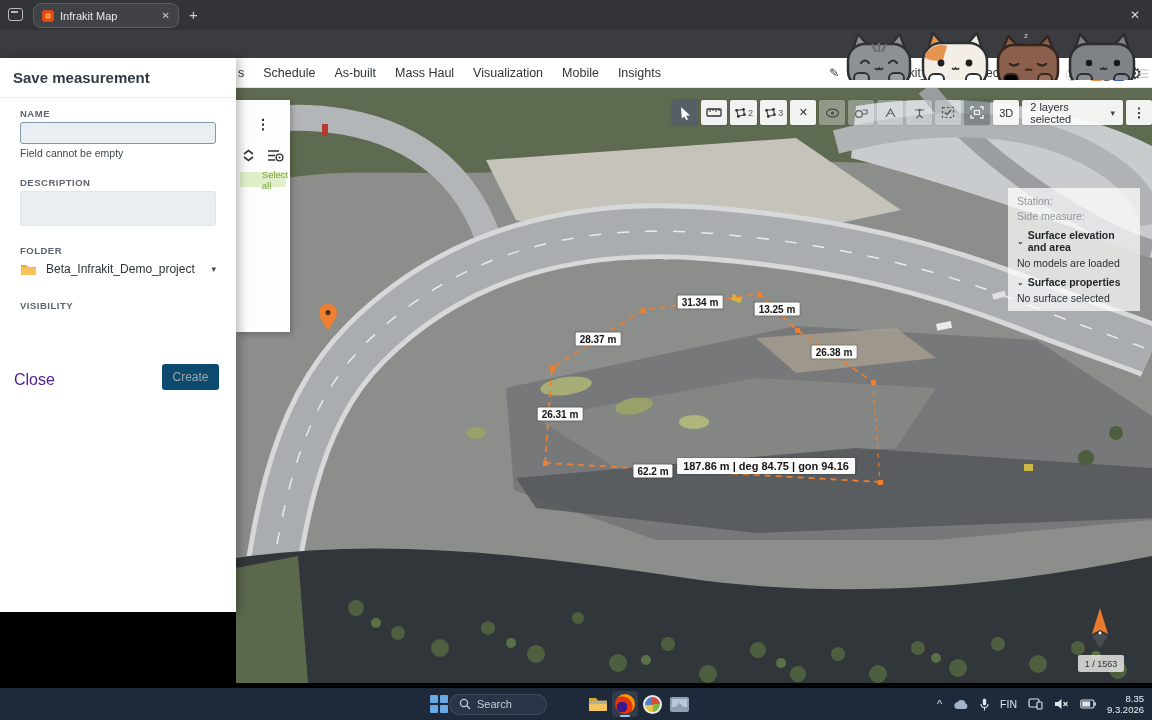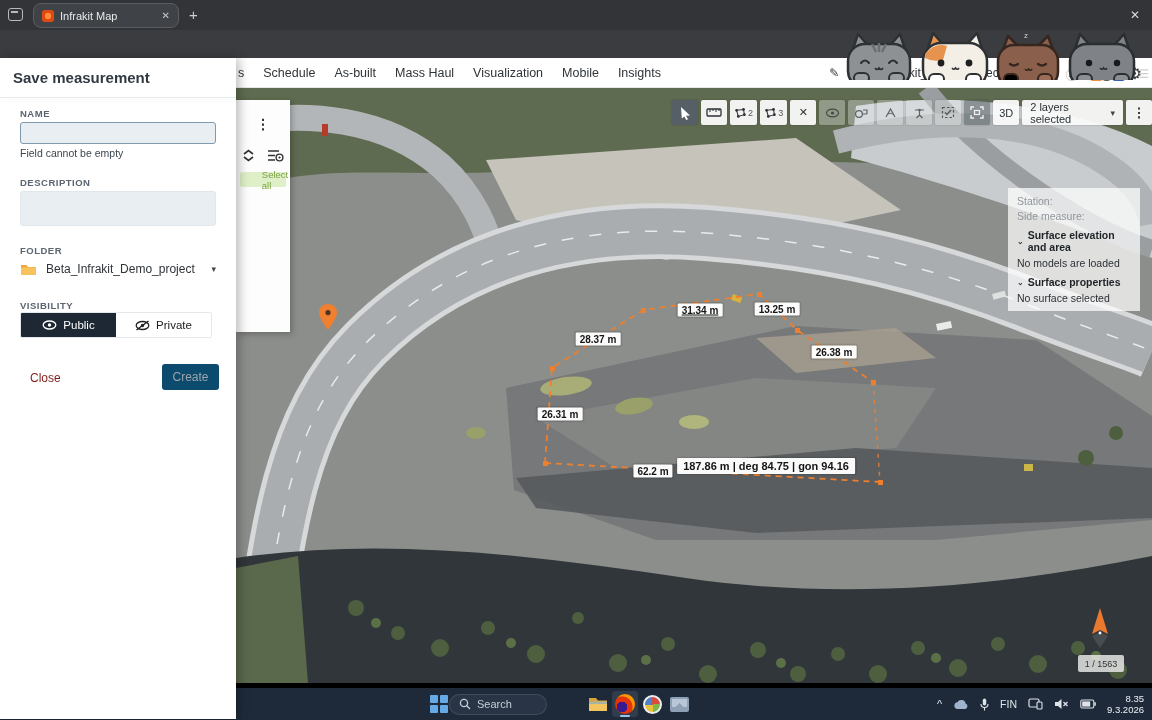--- a/index.html
+++ b/index.html
@@ -73,57 +73,57 @@
   .strip-kebab { position:absolute; left:0; top:16px; width:54px; text-align:center; color:#333; font-size:14px; font-weight:bold; }
   .strip-icons { position:absolute; left:0; top:48px; width:54px; display:flex; justify-content:space-around; }
   .select-all { position:absolute; left:4px; top:72px; width:46px; height:15px; background:#dff0c8; color:#79a23f;
                 font-size:9.5px; display:flex; align-items:center; justify-content:center; border-radius:2px;padding-left:24px; }
 
   .measure-overlay { position:absolute; left:0; top:0; width:916px; height:595px; pointer-events:none; }
   .mlabel { position:absolute; transform:translate(-50%,-50%); background:rgba(255,255,255,.97); color:#151515;
             font-size:10px; font-weight:bold; padding:1px 4px; border-radius:1px; white-space:nowrap;
             box-shadow:0 0 2px rgba(0,0,0,.4); }
   .mlabel.big { font-size:11px; padding:2px 6px; }
-  .ml1 { left:324px; top:326px; } .ml2 { left:362px; top:251px; } .ml3 { left:464px; top:222px;text-decoration:underline; }
+  .ml1 { left:324px; top:326px; } .ml2 { left:362px; top:251px; } .ml3 { left:464px; top:214px; }
   .ml4 { left:541px; top:221px; } .ml5 { left:598px; top:264px; } .ml6 { left:417px; top:383px; }
   .mltotal { left:530px; top:378px; }
 
   .info-panel { position:absolute; left:772px; top:100px; width:132px; background:rgba(255,255,255,.72);
                 padding:7px 9px; font-size:10.5px; color:#2c3136; }
   .ip-dim { color:#8f969c; margin-bottom:3px; }
   .ip-head { font-weight:bold; color:#1e2327; margin:7px 0 4px 0; display:flex; gap:4px; align-items:center; }
   .ip-chev { font-size:8px; color:#444; }
   .ip-text { color:#2c3136; }
 
   .compass { position:absolute; left:848px; top:518px; }
   .scale-badge { position:absolute; left:842px; top:567px; width:46px; height:17px; background:rgba(228,228,228,.85);
                  border-radius:2px; font-size:9px; color:#333; display:flex; align-items:center; justify-content:center; }
 
   .map-pin { position:absolute; left:82px; top:216px; }
 
   
-  .dialog { position:absolute; left:0; top:58px; width:236px; height:661px; background:#fff; z-index:20;
+  .dialog { position:absolute; left:0; top:58px; width:236px; height:554px; background:#fff; z-index:20;
             box-shadow:3px 0 10px rgba(0,0,0,.28); }
   .dlg-title { position:absolute; left:13px; top:11px; font-size:15px; font-weight:bold; color:#303a44; }
   .dlg-divider { position:absolute; left:0; top:39px; width:236px; height:1px; background:#e7eaec; box-shadow:0 2px 4px rgba(0,0,0,.07); }
   .fld-label { position:absolute; left:20px; font-size:9.5px; font-weight:bold; letter-spacing:.5px; color:#5a6570; }
   .name-input { position:absolute; left:20px; top:64px; width:196px; height:22px; background:#e9eef2;
                 border:1px solid #7f99ad; border-radius:3px; font-size:12px; color:#222; padding:0 6px;
                 font-family:"Liberation Sans",sans-serif; }
   .err-text { position:absolute; left:20px; top:89px; font-size:10.5px; color:#3d474f;text-align:right; }
   .desc-area { position:absolute; left:20px; top:133px; width:196px; height:35px; background:#e9eef2;
                border:1px solid #e0e6ea; border-radius:3px; }
   .folder-row { position:absolute; left:20px; top:200px; width:196px; height:22px; display:flex; align-items:center; gap:9px; }
   .folder-row .fname { font-size:12px; color:#2e343a; flex:1; }
   .vis-group { position:absolute; left:20px; top:254px; width:192px; height:26px; display:flex;
                border:1px solid #e4e8eb; border-radius:2px; overflow:hidden; }
   .vis-btn { flex:1; display:flex; align-items:center; justify-content:center; gap:6px; font-size:11.5px; }
   .vis-btn.sel { background:#1d2834; color:#fff; }
   .vis-btn.unsel { background:#fff; color:#222; }
-  .close-btn { position:absolute; left:30px; top:313px; font-size:12px; color:#7f1d1d; }
+  .close-btn { position:absolute; left:14px; top:313px; font-size:16px; color:#4c1d95; }
   .create-btn { position:absolute; left:162px; top:306px; width:57px; height:26px; background:#0c4a6e; color:#9aa4ac;
                 font-size:12px; border-radius:3px; display:flex; align-items:center; justify-content:center; }
 
   
   .taskbar { position:absolute; left:0; top:688px; width:1152px; height:32px; background:#1e2a3a; }
   .tb-center { position:absolute; left:430px; top:0; height:32px; display:flex; align-items:center; gap:1px; }
   .start-icon { width:18px; height:18px; display:grid; grid-template-columns:8px 8px; grid-template-rows:8px 8px; gap:2px; }
   .start-icon div { background:#67a9e6; border-radius:1px; }
   .search-pill { width:98px; height:21px; background:#33405180; border:1px solid #51607388; border-radius:11px;
                  display:flex; align-items:center; gap:6px; padding:0 9px; }
@@ -481,37 +481,20 @@
     <div class="fld-label" style="top:187px;">FOLDER</div>
     <div class="folder-row">
       <svg width="17" height="13" viewBox="0 0 17 13">
         <path d="M1 2 H6.5 L8 4 H16 V12 H1 Z" fill="#eda93c"></path>
         <path d="M1 4.5 H16 V12 H1 Z" fill="#f6c35c"></path>
       </svg>
       <span class="fname">Beta_Infrakit_Demo_project</span>
       <span class="caret">▾</span>
     </div>
     <div class="fld-label" style="top:242px;">VISIBILITY</div>
-    <div class="vis-group">
-      <div class="vis-btn sel">
-        <svg width="15" height="10" viewBox="0 0 15 10">
-          <ellipse cx="7.5" cy="5" rx="6.3" ry="4" fill="none" stroke="#fff" stroke-width="1.3"></ellipse>
-            <circle cx="7.5" cy="5" r="1.7" fill="#fff"></circle>
-        </svg>
-        <span>Public</span>
-      </div>
-      <div class="vis-btn unsel">
-        <svg width="15" height="11" viewBox="0 0 15 11">
-          <ellipse cx="7.5" cy="5.5" rx="6.3" ry="4" fill="none" stroke="#222" stroke-width="1.3"></ellipse>
-            <circle cx="7.5" cy="5.5" r="1.7" fill="#222"></circle>
-            <line x1="1.5" y1="10" x2="13.5" y2="1" stroke="#222" stroke-width="1.4"></line>
-        </svg>
-        <span>Private</span>
-      </div>
-    </div>
     <div class="close-btn">Close</div>
     <div class="create-btn">Create</div>
   </div>
 
   <div class="taskbar">
     <div class="tb-center">
       <div class="start-icon">
           <div></div>
           <div></div>
           <div></div>

